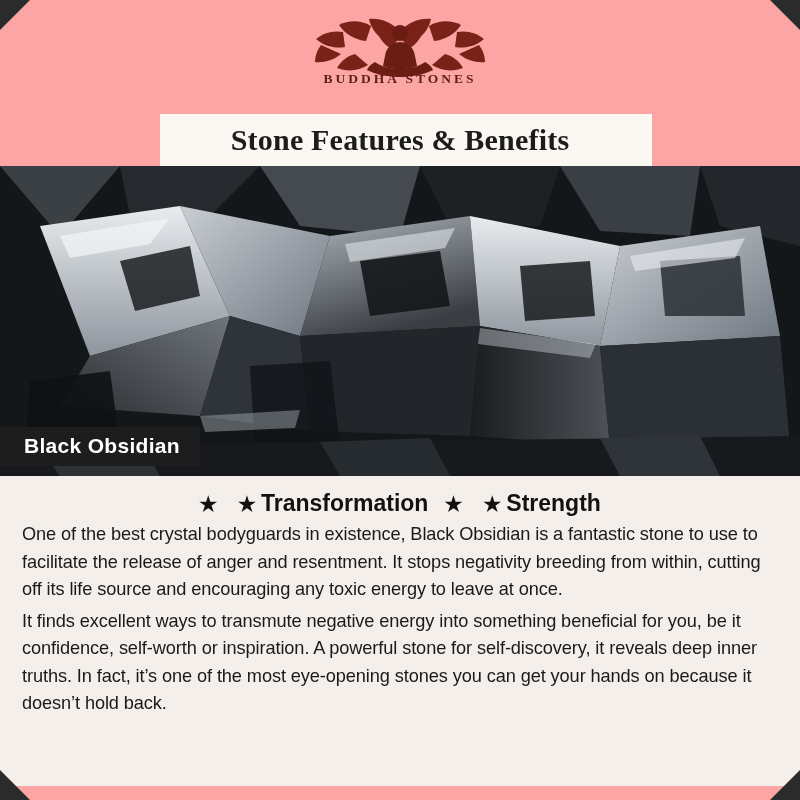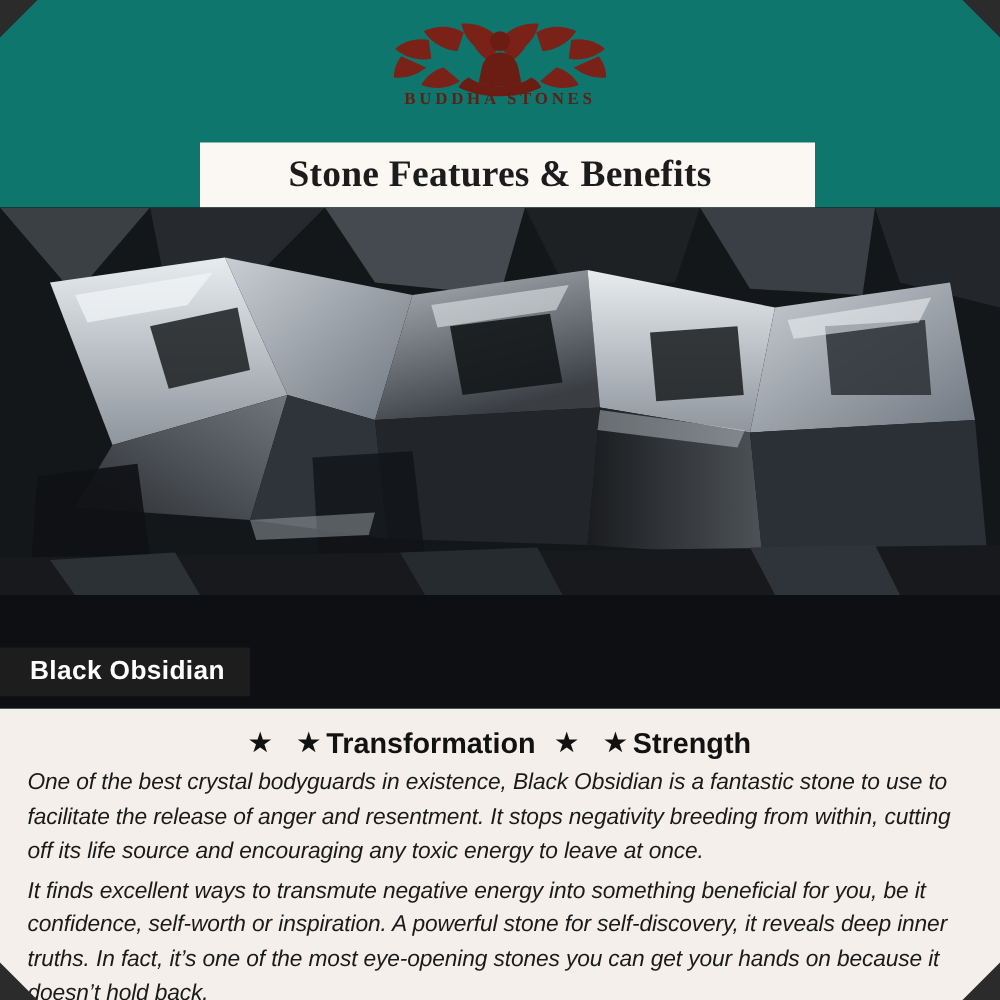--- a/index.html
+++ b/index.html
@@ -10,21 +10,21 @@
     width: 800px;
     height: 800px;
     font-family: "Liberation Sans", sans-serif;
     background: #ffffff;
     overflow: hidden;
   }
   .page {
     position: relative;
     width: 800px;
     height: 800px;
-    background: #0f766e;
+    background: #fca5a5;
     overflow: hidden;
   }
   
   .corner {
     position: absolute;
     width: 0;
     height: 0;
     z-index: 40;
   }
   .corner.tl {
@@ -81,21 +81,21 @@
     font-size: 30px;
     font-weight: bold;
     color: #1c1c1c;
     line-height: 52px;
     letter-spacing: 0.2px;
   }
   
   .hero {
     position: relative;
     width: 800px;
-    height: 401px;
+    height: 310px;
     overflow: hidden;
     background: #0d0f12;
   }
   .hero-svg { display:block; width: 800px; height: 310px; }
   .caption-bar {
     position: absolute;
     left: 0;
     bottom: 10px;
     background: #1d1d1d;
     color: #ffffff;
@@ -133,21 +133,20 @@
     color: #111;
     line-height: 1;
   }
   .kw + .kw { margin-left: 10px; }
   .para {
     font-size: 18.2px;
     line-height: 27.5px;
     color: #1a1a1a;
     margin: 0;
     letter-spacing: -0.1px;
-    font-style: italic;
   }
   .para + .para { margin-top: 4px; }
 </style>
 </head>
 <body>
 
 <div class="page">
 
   <div class="corner tl"></div>
   <div class="corner tr"></div>

